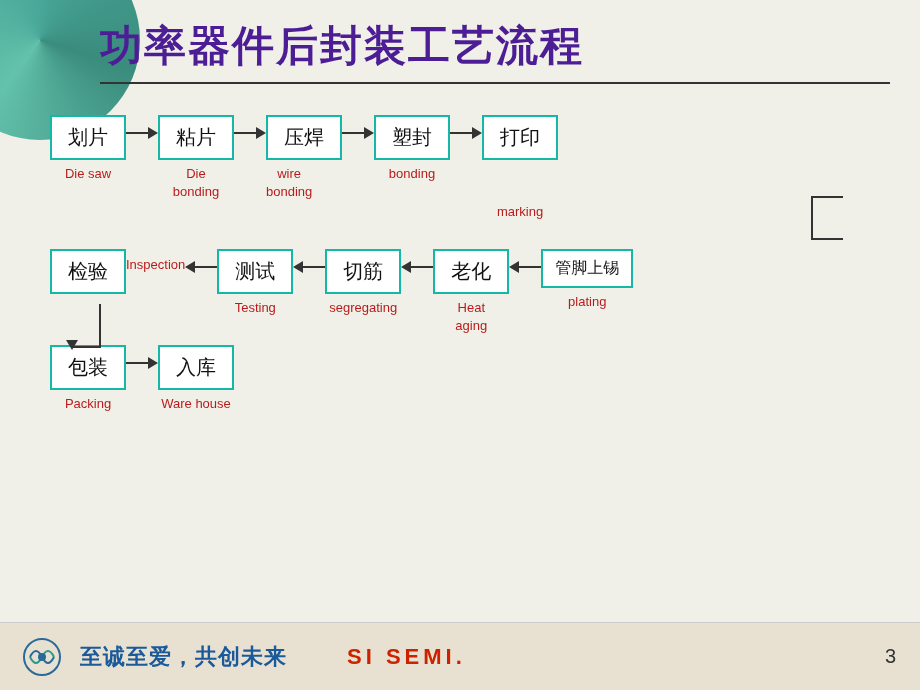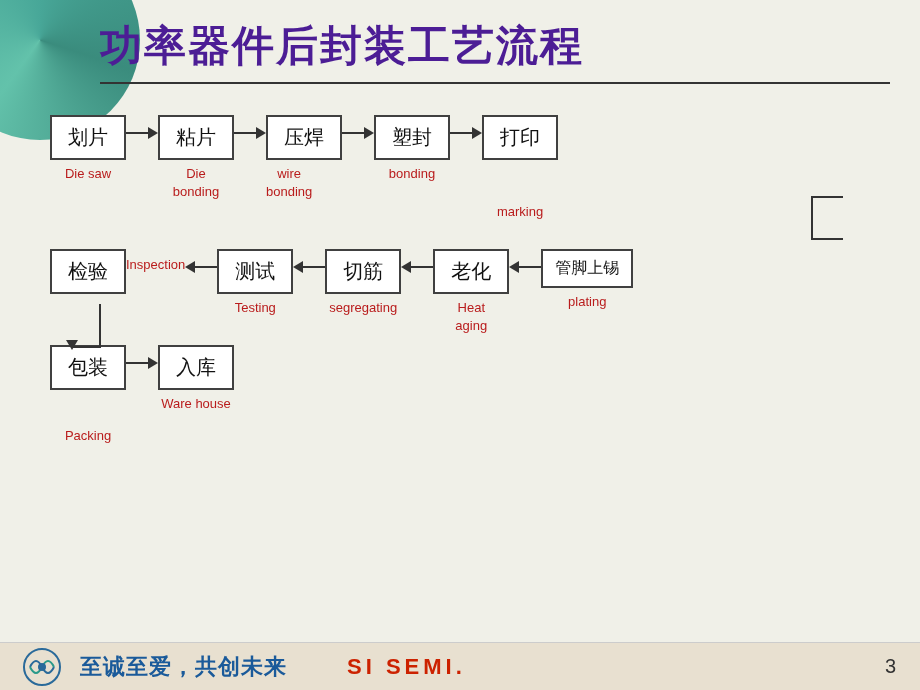--- a/index.html
+++ b/index.html
@@ -43,21 +43,21 @@
       background: #333;
       margin-top: 8px;
     }
 
     
     .footer {
       position: absolute;
       bottom: 0;
       left: 0;
       right: 0;
-      height: 48px;
+      height: 68px;
       background: #e8e0d0;
       border-top: 1px solid #ccc;
       display: flex;
       align-items: center;
       padding: 0 20px;
     }
 
     .footer-logo {
       width: 44px;
       height: 44px;
@@ -88,21 +88,21 @@
 
     
     .flow-container {
       position: absolute;
       top: 115px;
       left: 50px;
       right: 10px;
     }
 
     .box {
-      border: 2px solid #404040;
+      border: 2px solid #14b8a6;
       background: white;
       padding: 7px 12px;
       font-size: 20px;
       color: #111;
       text-align: center;
       min-width: 76px;
     }
 
     .label {
       font-size: 13px;
@@ -216,21 +216,21 @@
     </div>
 
     <div style="display:flex;flex-direction:column;align-items:center;">
       <div class="box" style="font-size:16px;min-width:88px;">管脚上锡</div>
       <div class="label">plating</div>
     </div>
   </div>
 
   <div style="display:flex;align-items:flex-start;margin-top:5px;">
 
-    <div style="display:flex;flex-direction:column;align-items:center;gap:32px;">
+    <div style="display:flex;flex-direction:column;align-items:center;">
       <div class="box">包装</div>
       <div class="label">Packing</div>
     </div>
 
     <div style="display:flex;align-items:center;padding-top:12px;">
       <div style="width:22px;height:2px;background:#333;"></div>
       <div style="width:0;height:0;border-top:6px solid transparent;border-bottom:6px solid transparent;border-left:10px solid #333;"></div>
     </div>
 
     <div style="display:flex;flex-direction:column;align-items:center;">

